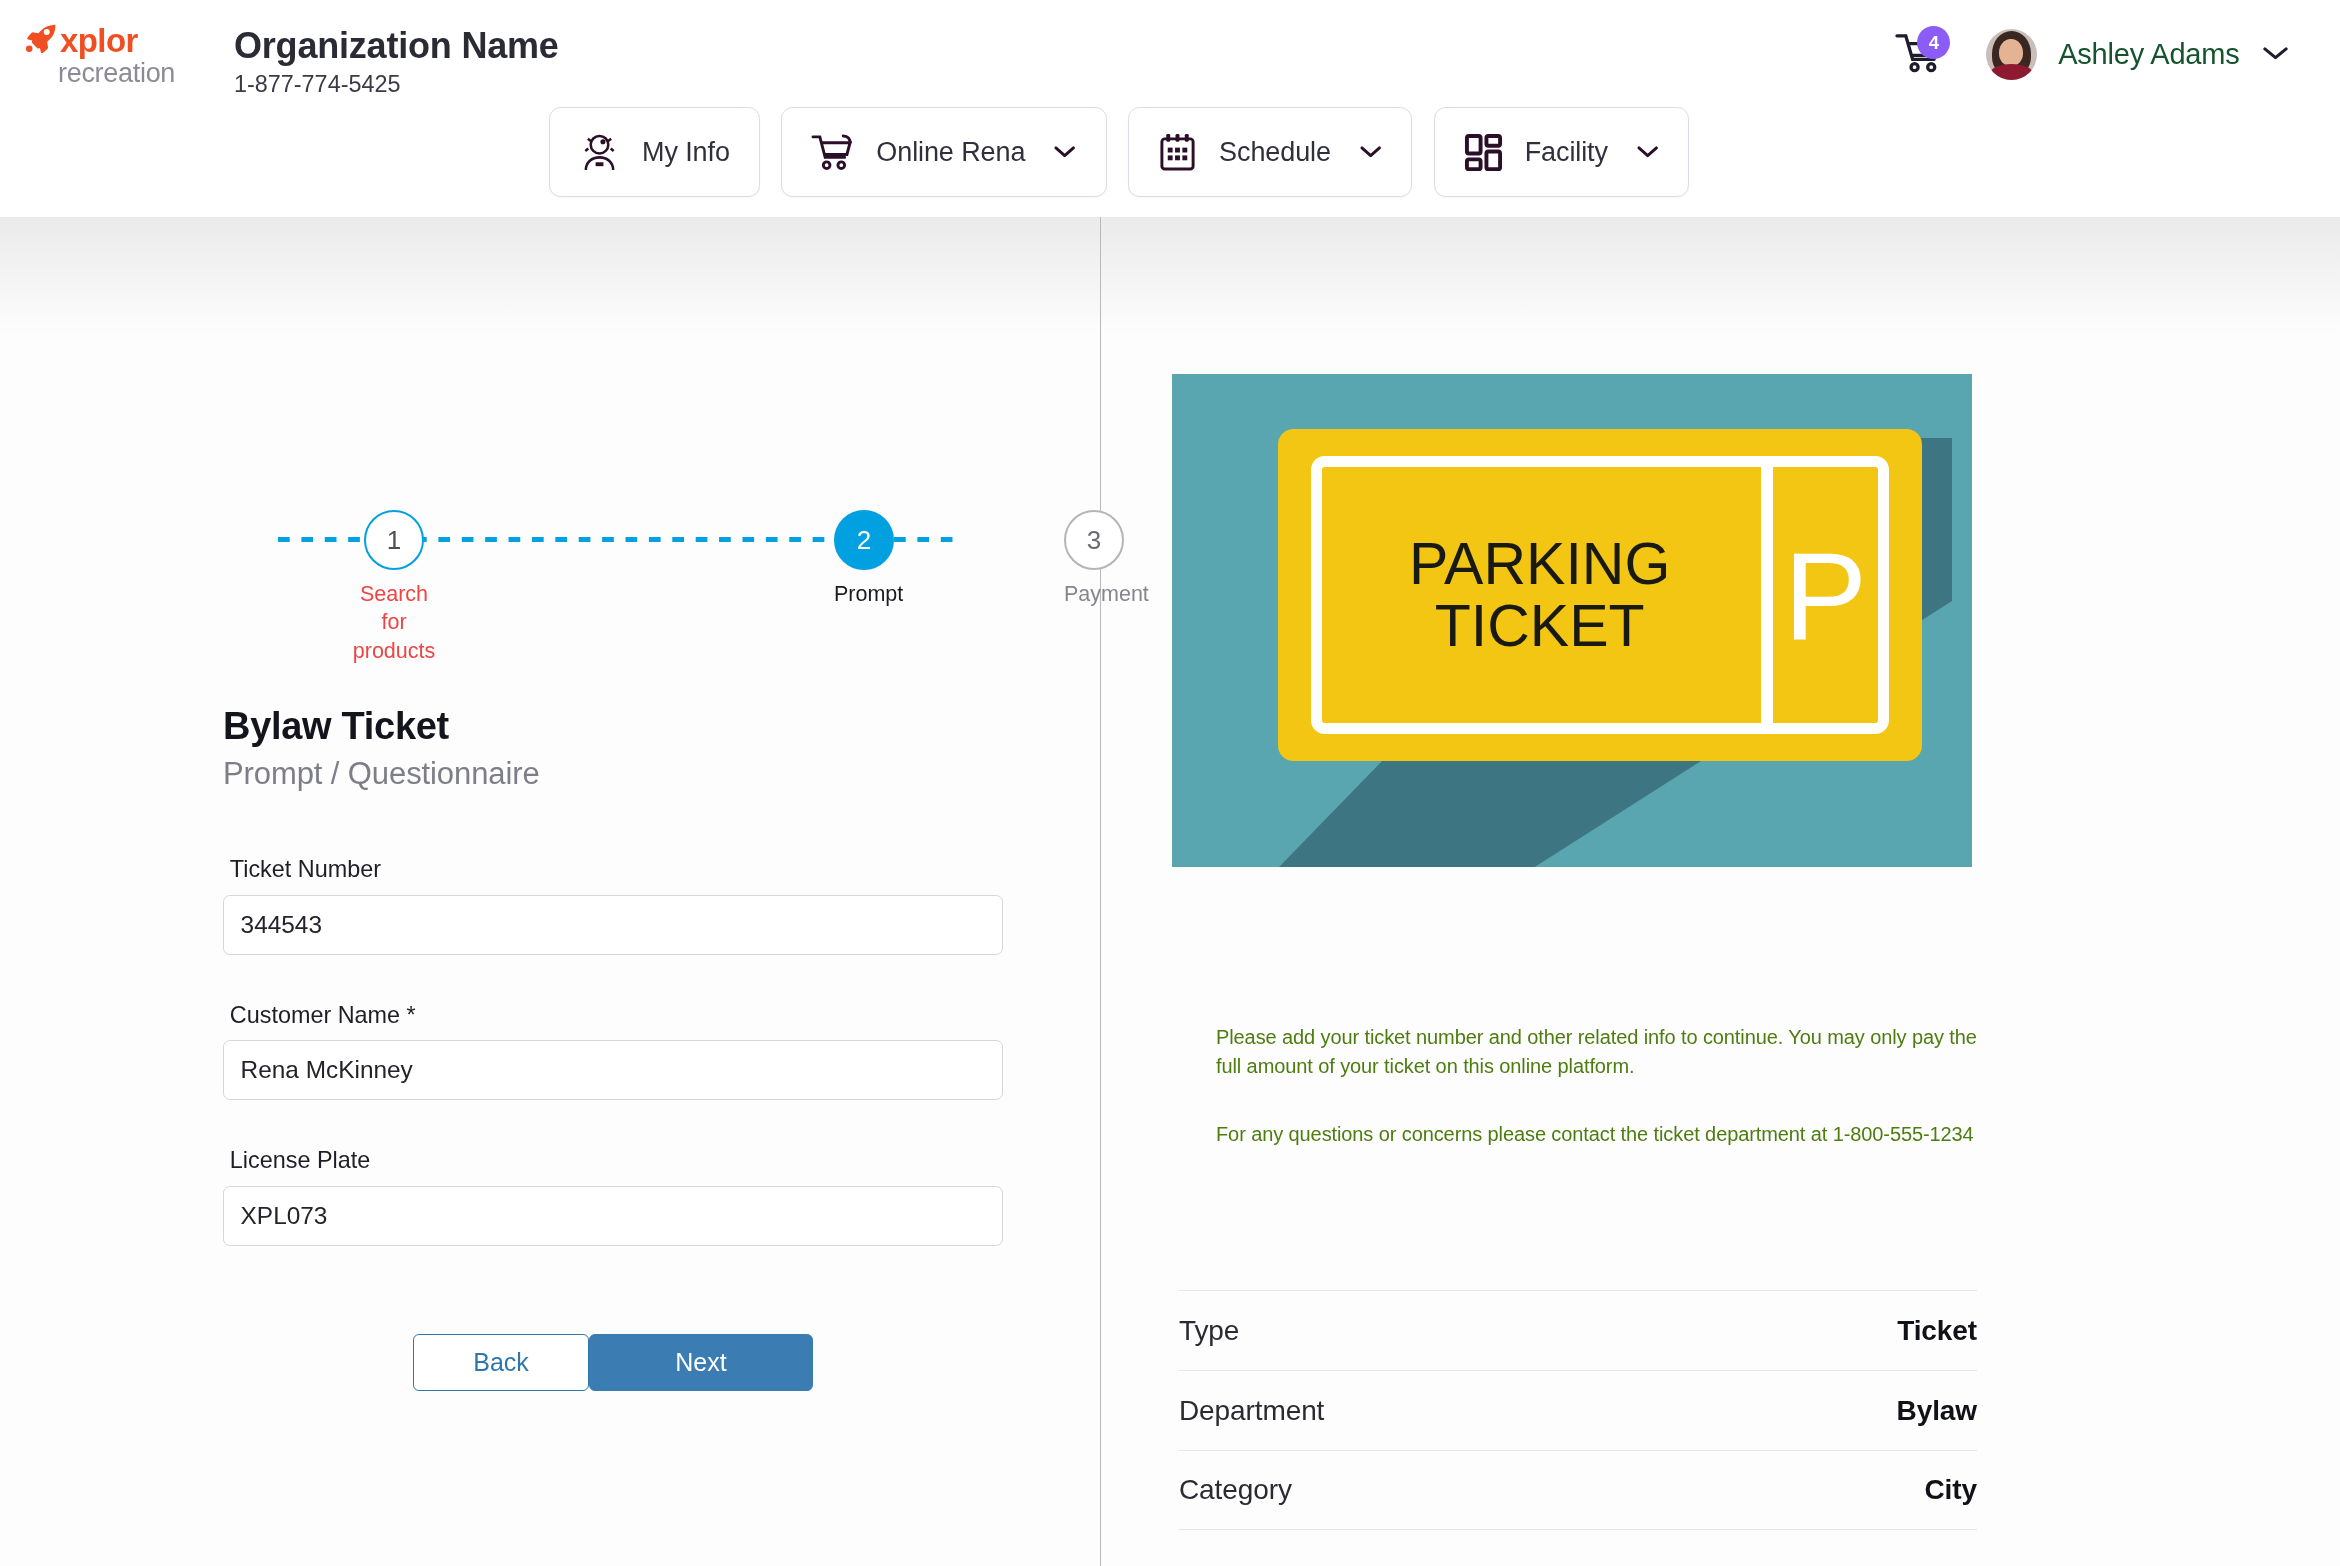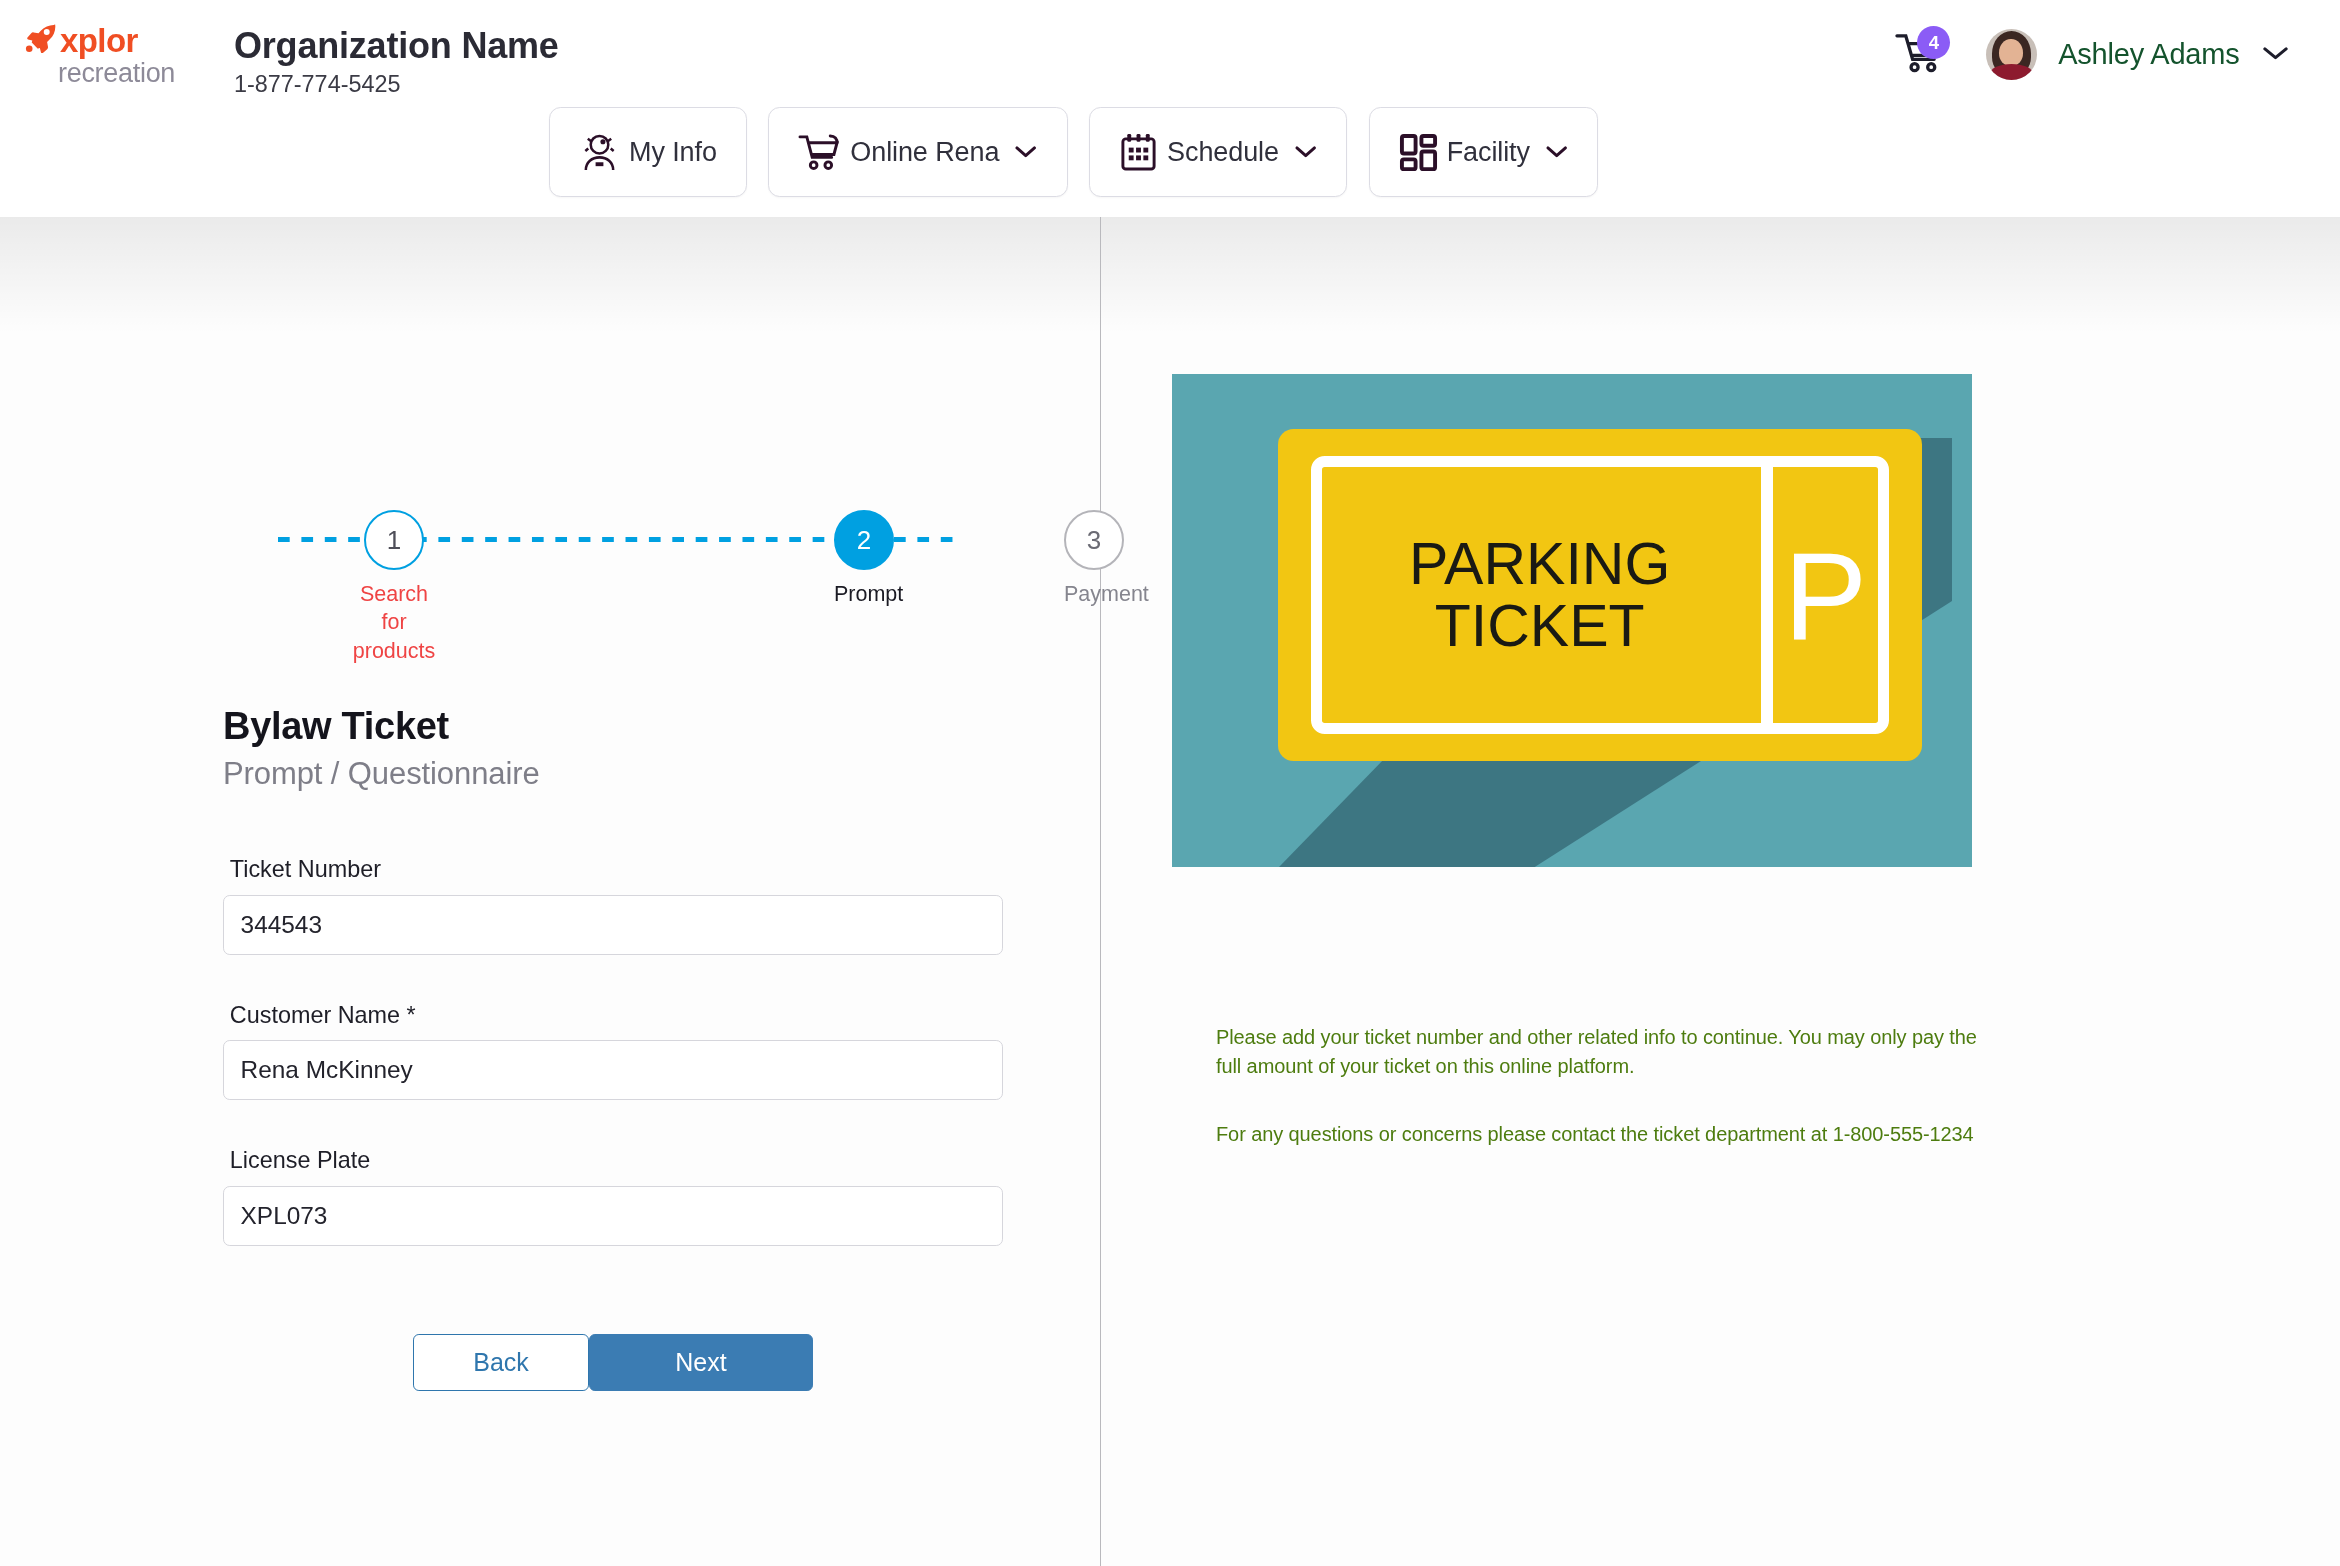--- a/index.html
+++ b/index.html
@@ -81,21 +81,21 @@
     display: flex;
     gap: 21.5px;
   }
   .nav-item {
     height: 90px;
     border: 1px solid #dcdce4;
     border-radius: 11.7px;
     background: #fff;
     display: flex;
     align-items: center;
-    gap: 9px;
+    gap: 22px;
     padding: 0 29px;
     cursor: pointer;
     box-shadow: 0 1px 2px rgba(0,0,0,0.035);
   }
   .nav-label {
     font-size: 27px;
     color: #30303c;
     letter-spacing: -0.1px;
     white-space: nowrap;
   }
@@ -658,15 +658,29 @@
           </div>
         </div>
       </div>
     </div>
 
     <div class="desc-block">
       <p class="desc-p">Please add your ticket number and other related info to continue. You may only pay the full amount of your ticket on this online platform.</p>
       <p class="desc-p">For any questions or concerns please contact the ticket department at 1-800-555-1234</p>
     </div>
 
+    <div class="detail-table">
+      <div class="detail-row">
+        <span class="detail-key">Type</span>
+        <span class="detail-val">Ticket</span>
+      </div>
+      <div class="detail-row">
+        <span class="detail-key">Department</span>
+        <span class="detail-val">Bylaw</span>
+      </div>
+      <div class="detail-row">
+        <span class="detail-key">Category</span>
+        <span class="detail-val">City</span>
+      </div>
+    </div>
   </div>
 </div>
 
 
 </body></html>

